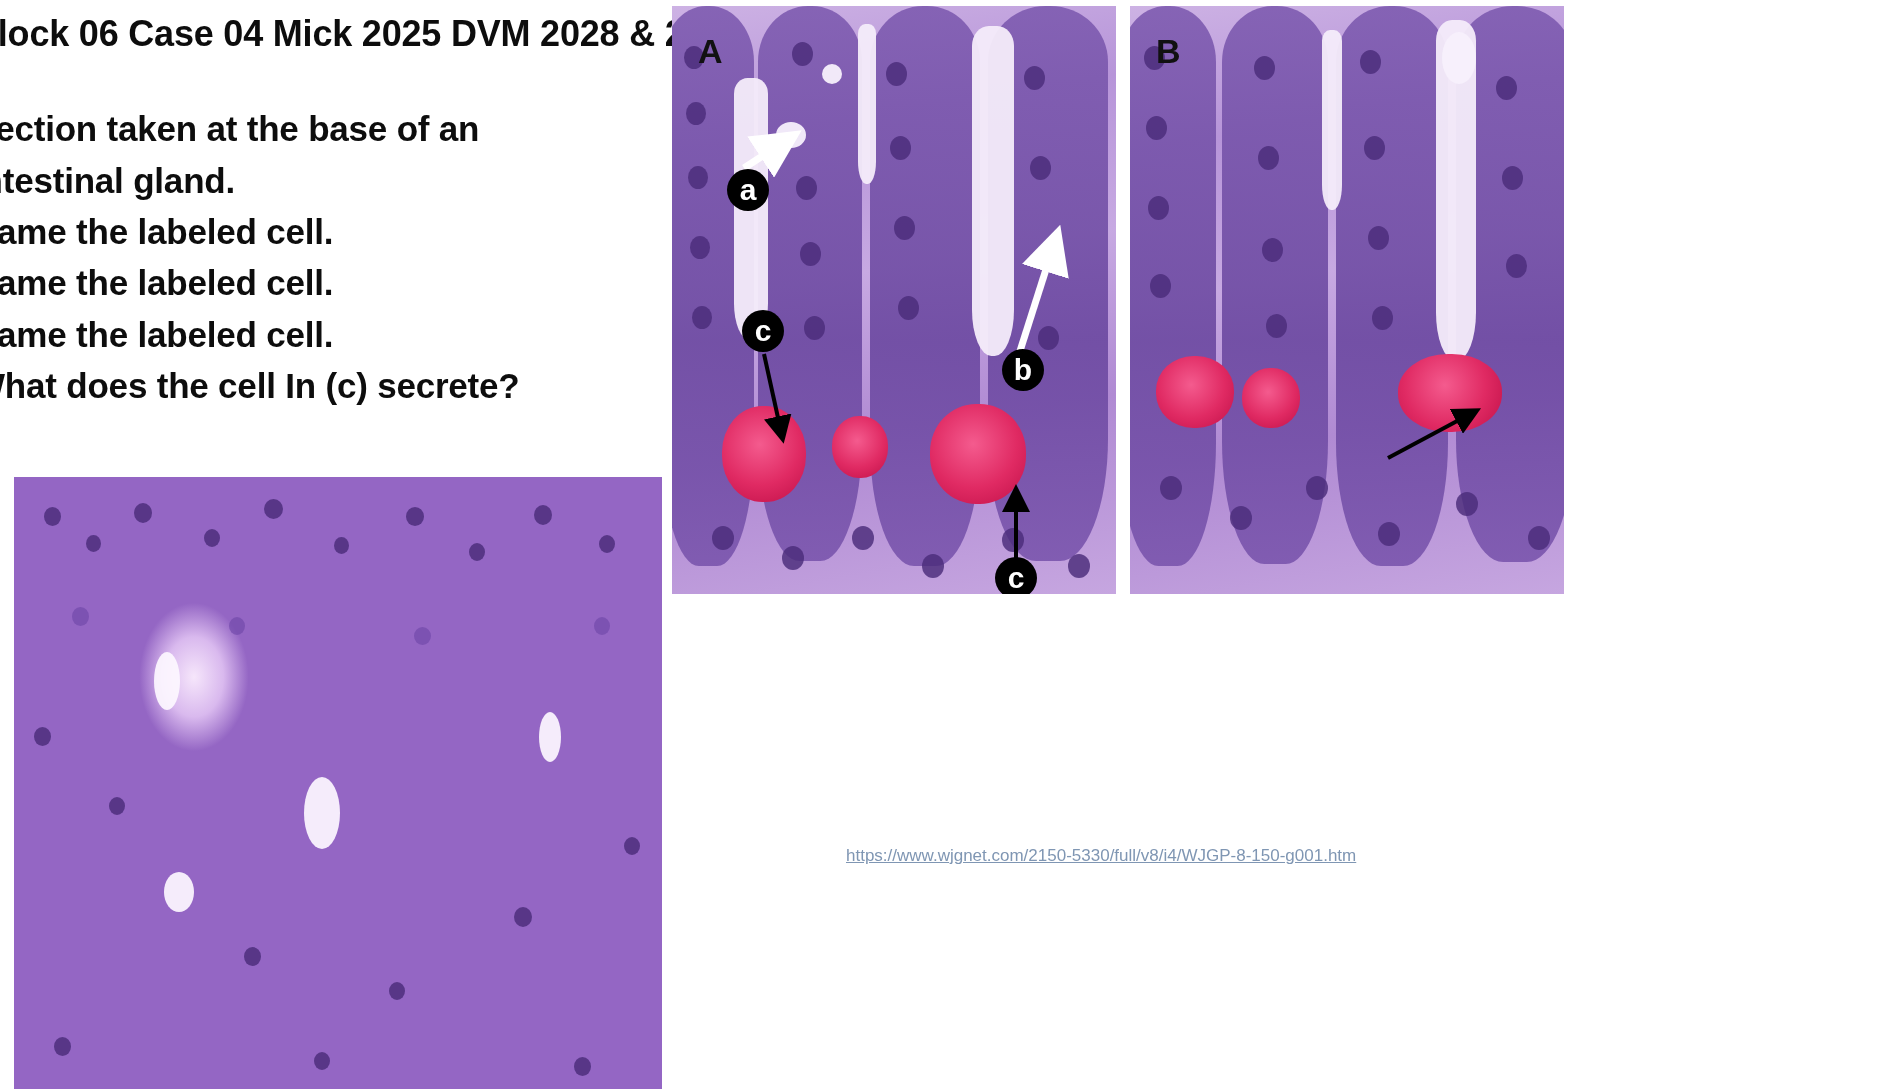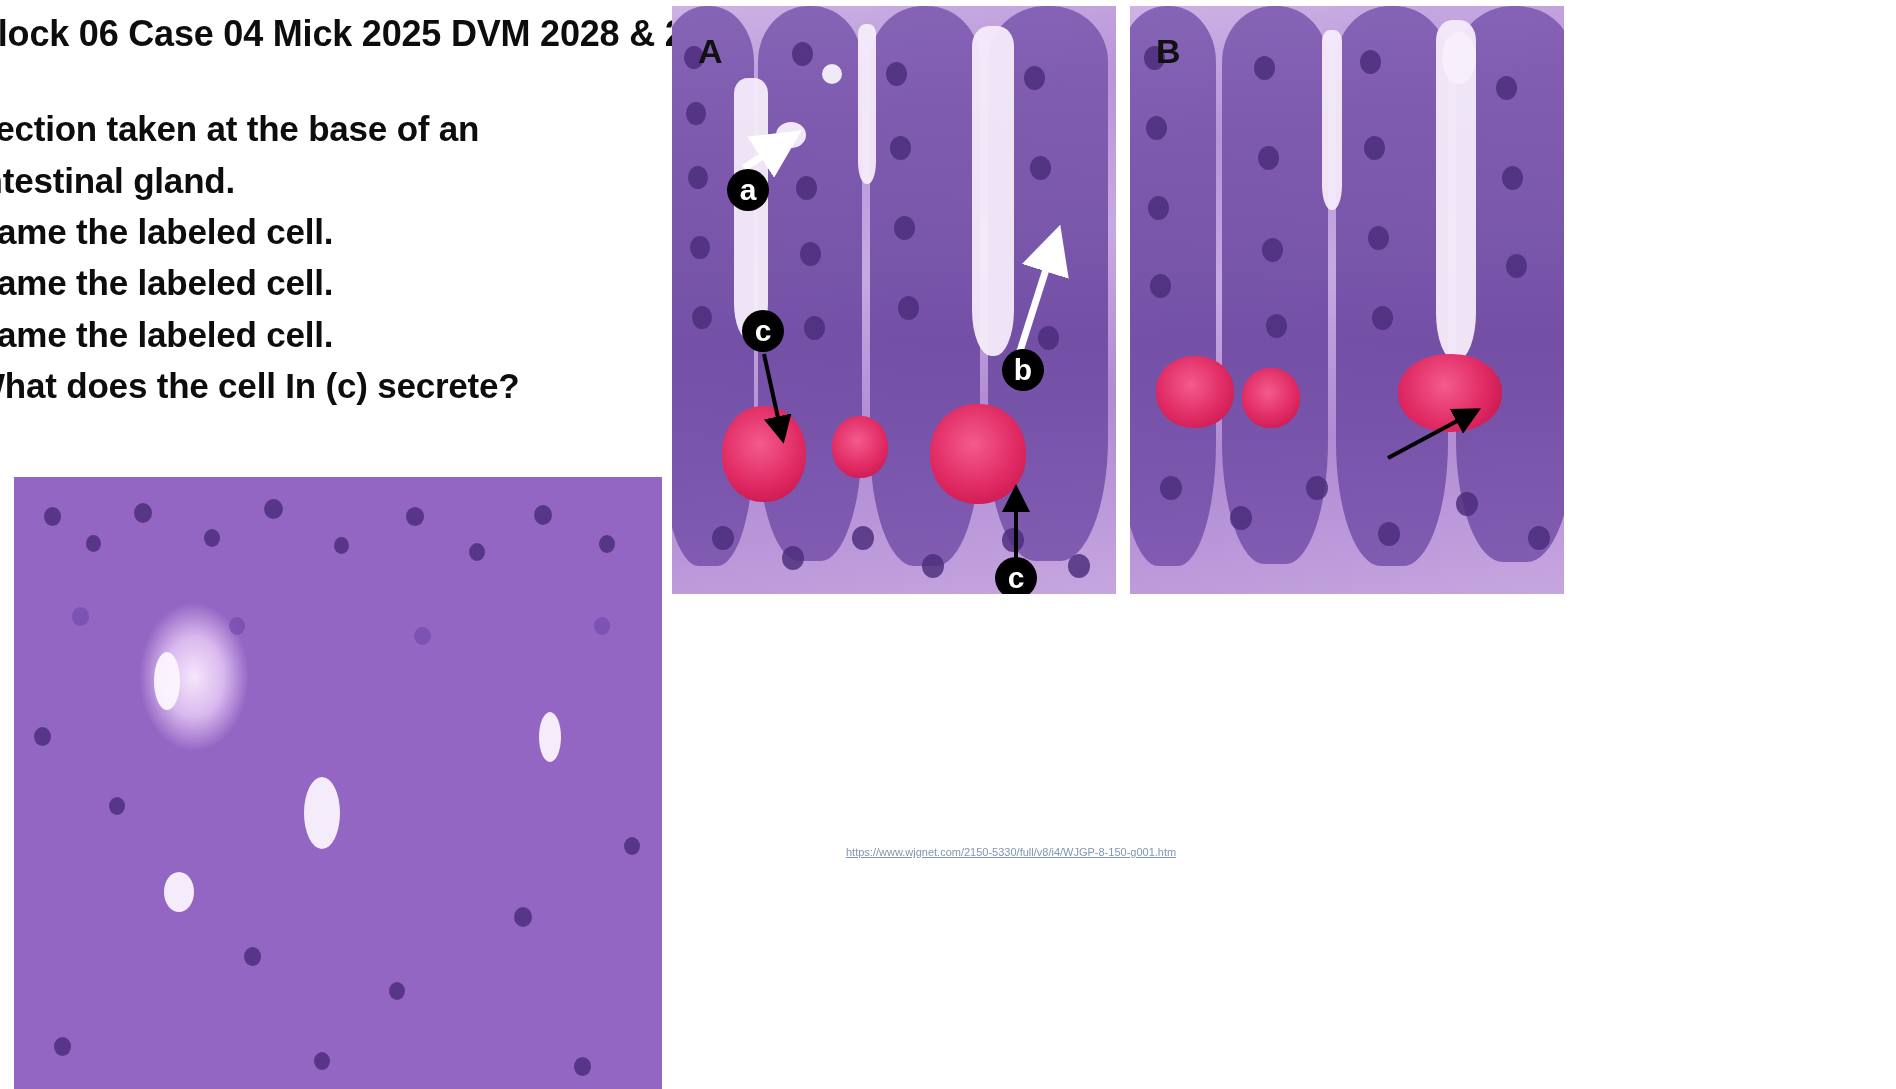--- a/index.html
+++ b/index.html
@@ -152,21 +152,21 @@
     width: 100%; height: 100%;
     z-index: 9;
     pointer-events: none;
   }
 
   
   #source-url {
     position: absolute;
     left: 846px;
     top: 846px;
-    font-size: 11px;
+    font-size: 17px;
     color: #7f96b3;
     text-decoration: underline;
     font-family: "Liberation Sans", sans-serif;
     white-space: nowrap;
   }
 </style>
 </head>
 <body>
 
 <div id="slide">

